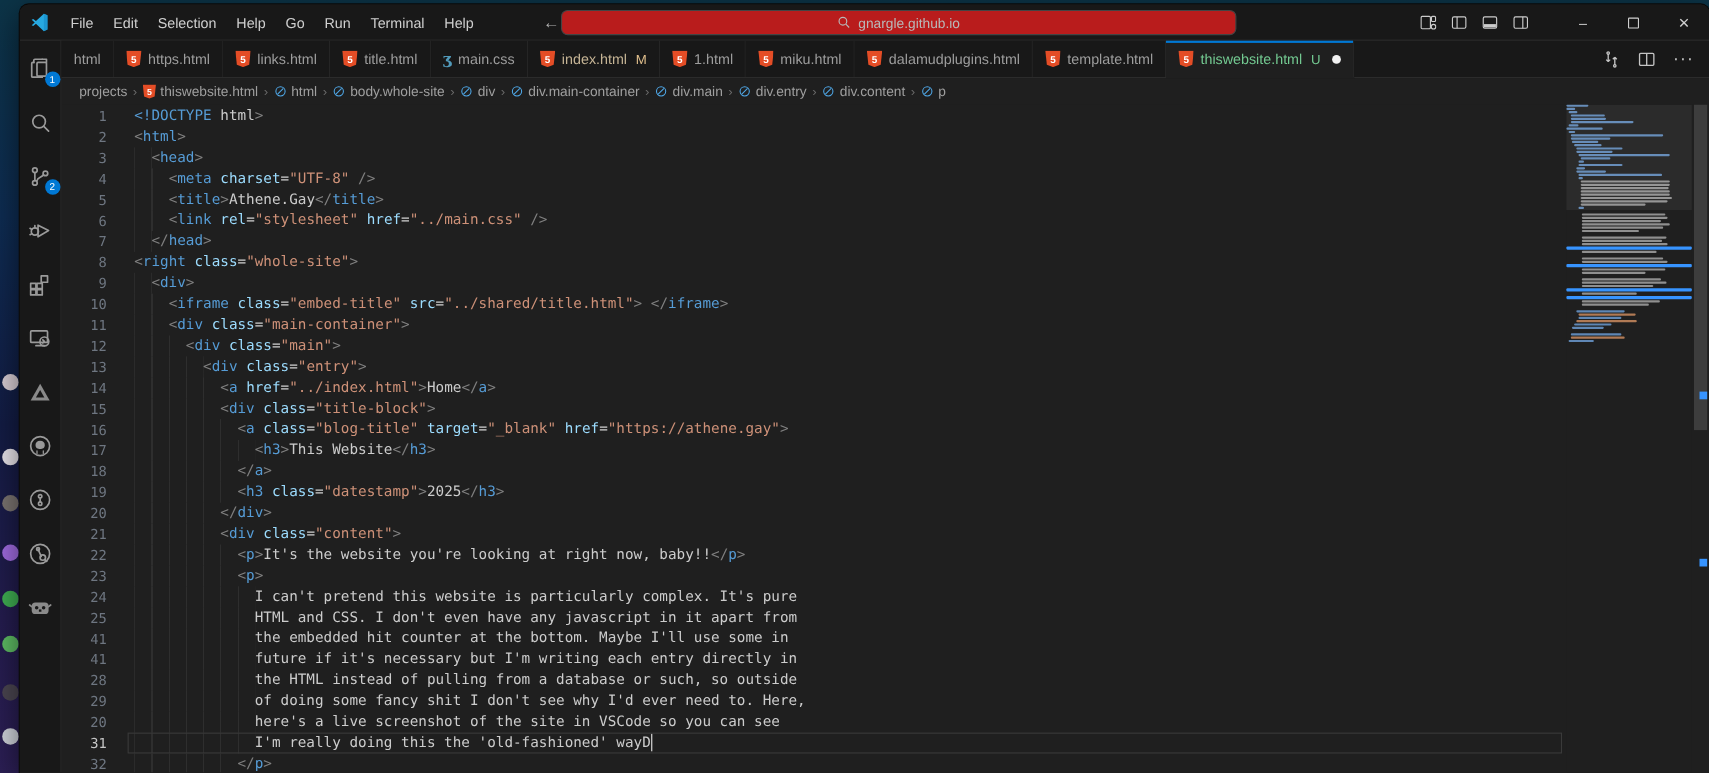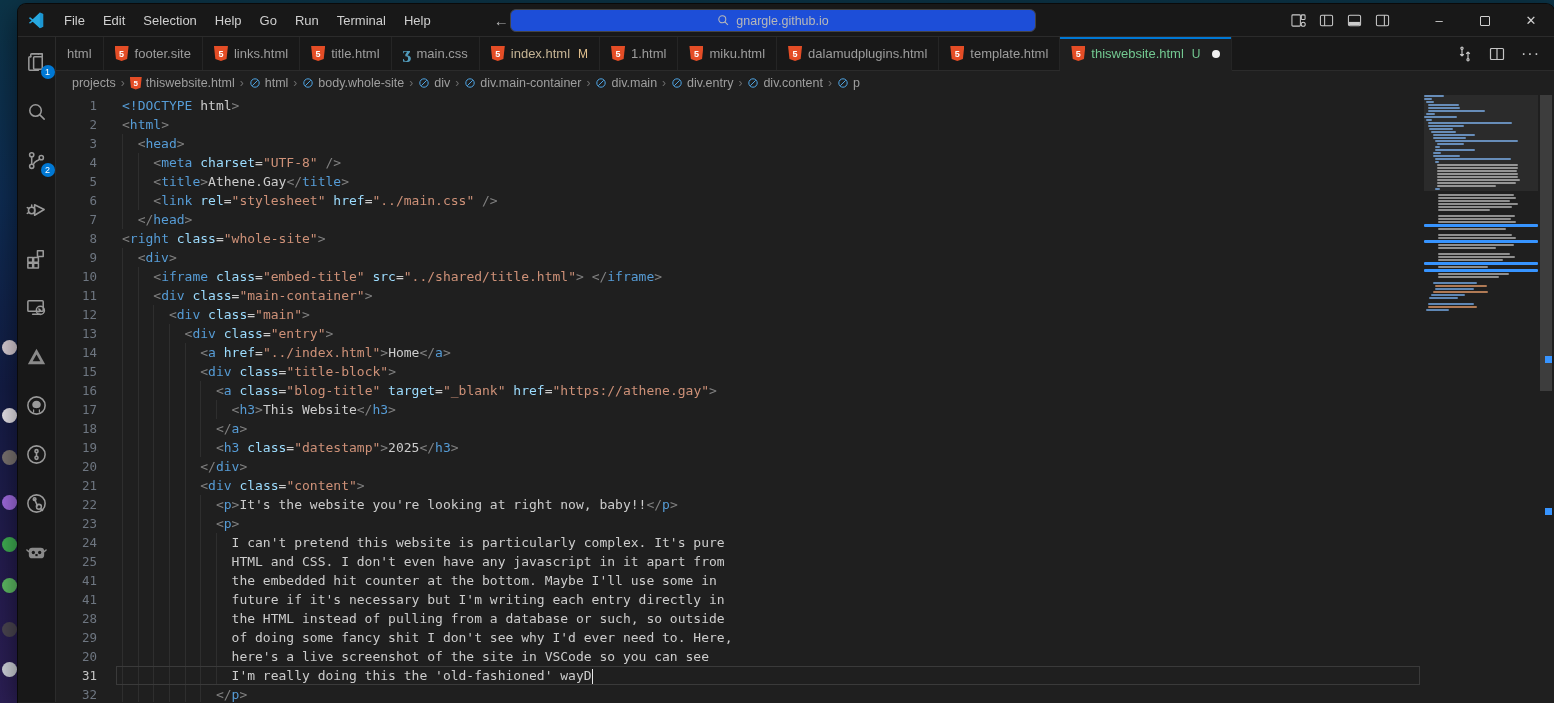--- a/index.html
+++ b/index.html
@@ -15,22 +15,22 @@
     background:#1f1f1f; border-radius:8px 8px 0 0; overflow:hidden;
     box-shadow:0 0 0 1px #0a0a0a, 0 8px 30px rgba(0,0,0,.55); }
 
   
   .titlebar { height:33px; background:#181818; border-bottom:1px solid #2b2b2b;
     display:flex; align-items:center; color:#cccccc; font-size:13px; position:relative; }
   .vscode-logo { width:18px; height:18px; margin:0 10px 0 9px; flex:0 0 auto; }
   .menu-item { padding:3px 9px; border-radius:5px; color:#cfcfcf; cursor:default; }
   .nav-arrows { display:flex; gap:14px; margin-left:54px; color:#cccccc; font-size:15px; }
   .nav-arrows span { opacity:.85; }
-  .cmd-center { position:absolute; left:492px; top:5px; width:526px; height:23px;
-    background:#1d4ed8; border:1px solid #444444; border-radius:6px;
+  .cmd-center { position:absolute; left:492px; top:5px; width:614px; height:23px;
+    background:#b91c1c; border:1px solid #444444; border-radius:6px;
     display:flex; align-items:center; justify-content:center; gap:6px; color:#b8b8b8; font-size:12.5px; }
   .tb-right { position:absolute; right:0; top:0; height:33px; display:flex; align-items:center; }
   .layout-icons { display:flex; gap:13px; margin-right:26px; }
   .layout-icons svg { display:block; }
   .win-controls { display:flex; }
   .win-btn { width:46px; height:33px; display:flex; align-items:center; justify-content:center; color:#d0d0d0; font-size:13px; }
   .win-btn .maxbox { width:10px; height:10px; border:1px solid #d0d0d0; border-radius:1px; display:block; }
 
   .body-row { display:flex; height:665px; }
 
@@ -267,21 +267,21 @@
       </div>
 
     <div class="editor-col">
 
       <div class="tabbar" id="tabbar">
           <div class="tab">
             <span>html</span>
           </div>
           <div class="tab">
             <span class="html-badge">5</span>
-            <span>footer.site</span>
+            <span>https.html</span>
           </div>
           <div class="tab">
             <span class="html-badge">5</span>
             <span>links.html</span>
           </div>
           <div class="tab">
             <span class="html-badge">5</span>
             <span>title.html</span>
           </div>
           <div class="tab">

